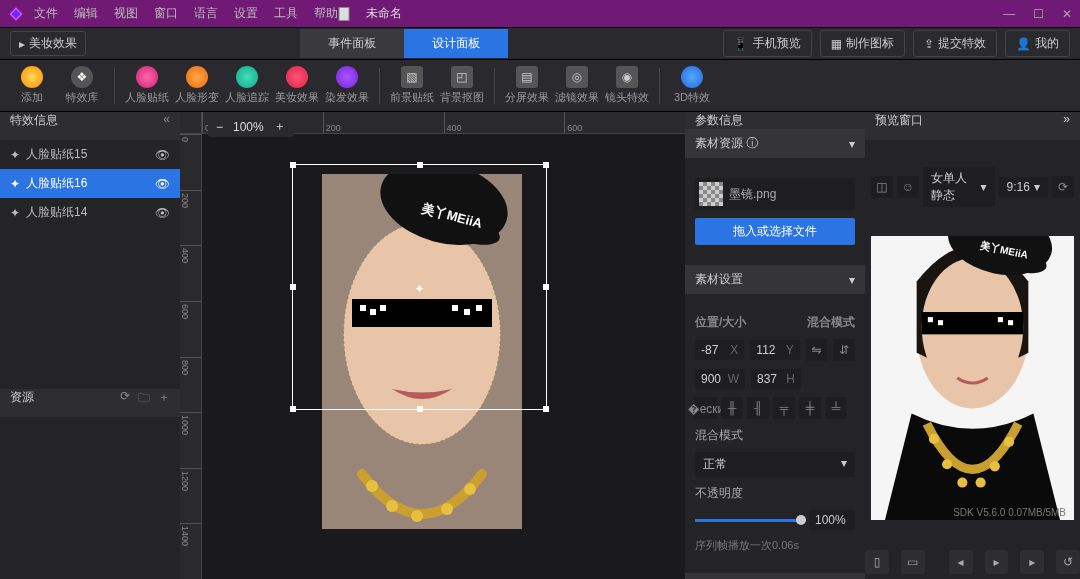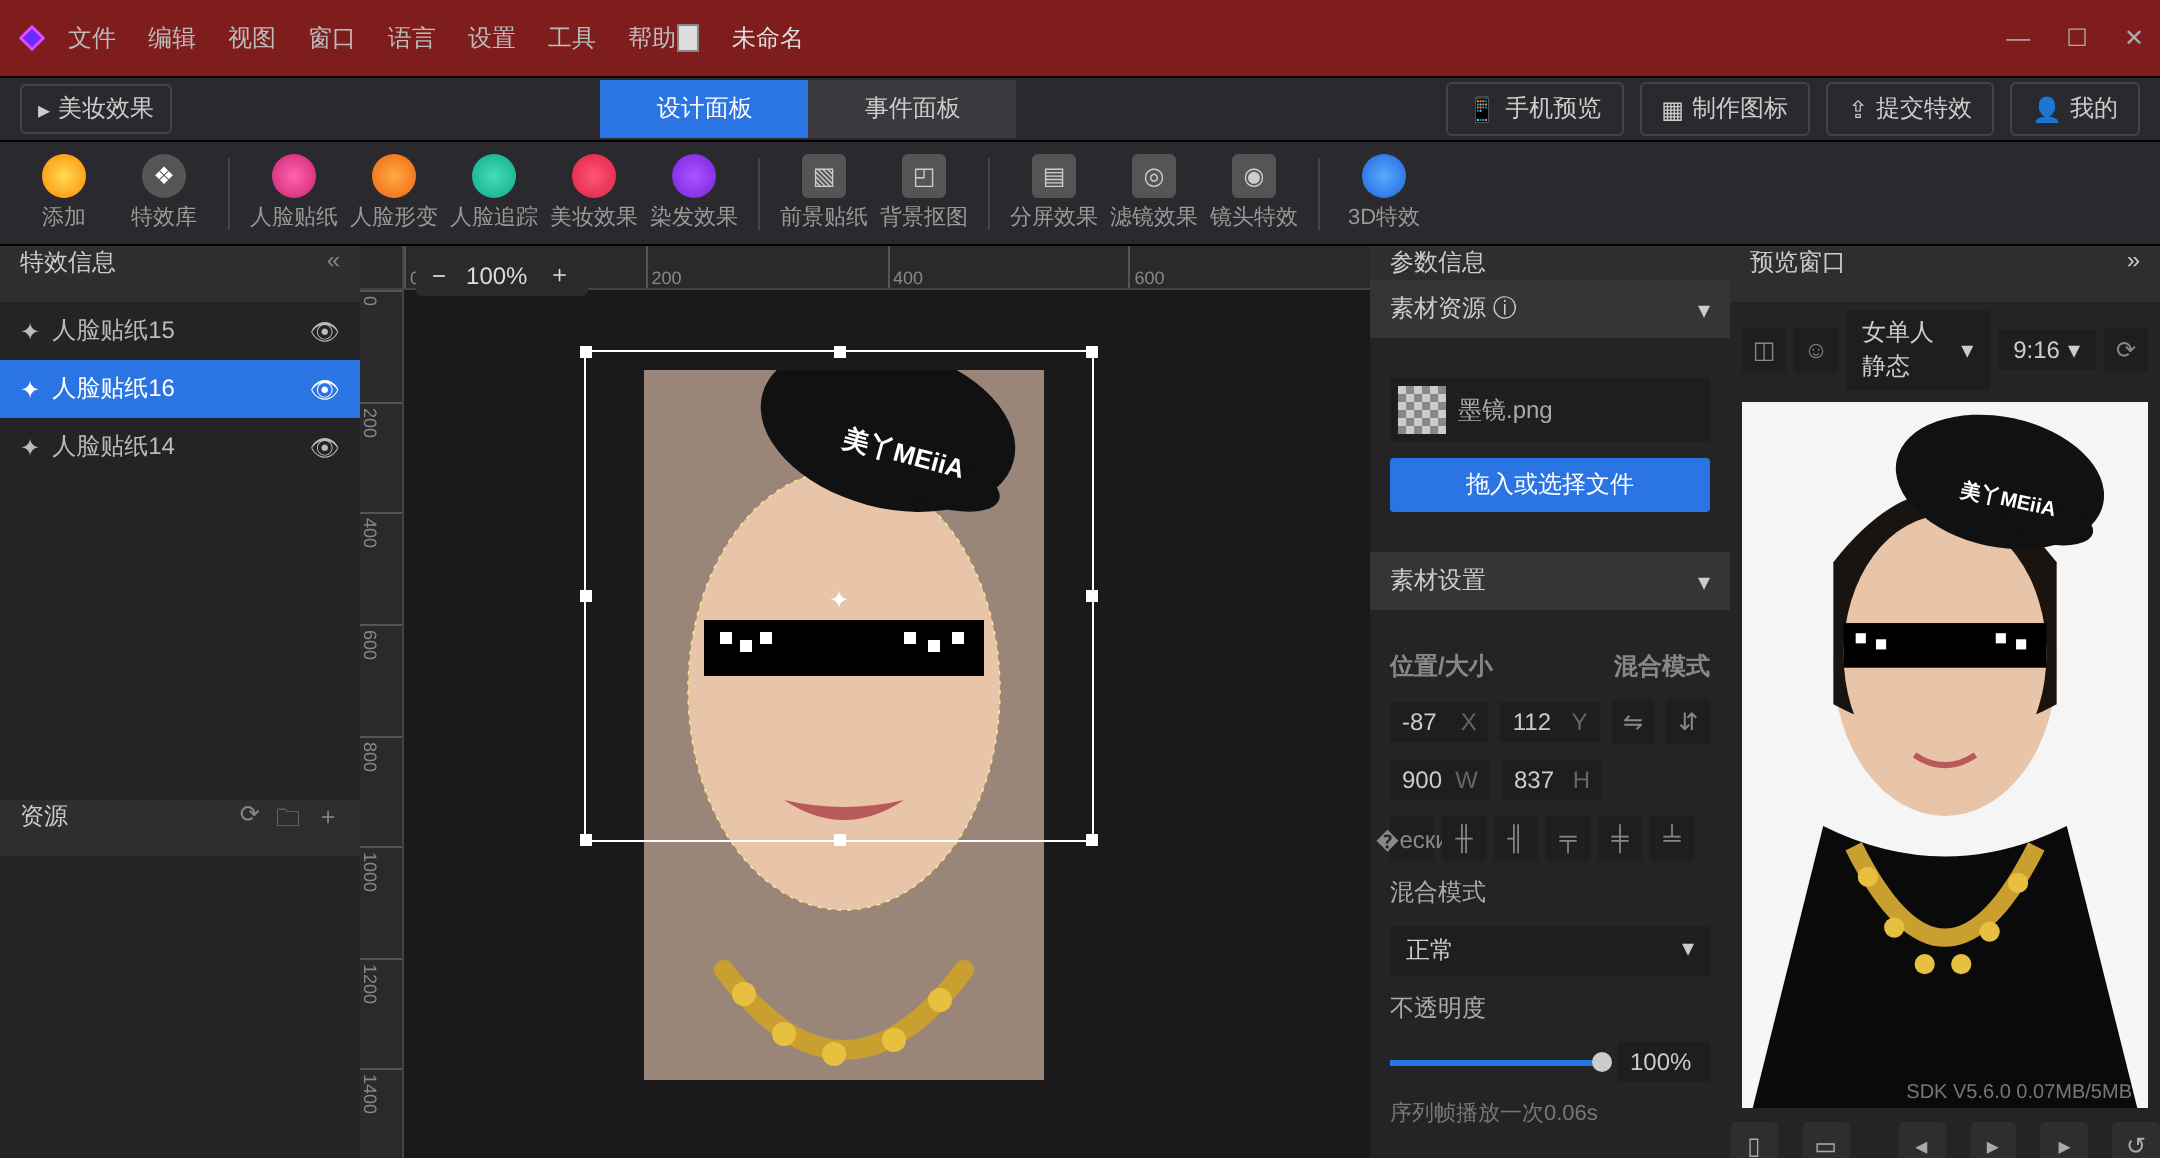--- a/index.html
+++ b/index.html
@@ -1,17 +1,17 @@
 <!DOCTYPE html>
 <html><head>
 <meta charset="utf-8">
 <style>
 * { margin: 0; padding: 0; box-sizing: border-box; font-family: "Microsoft YaHei", sans-serif; }
 body { background: #1a1a1c; color: #aaa; font-size: 12px; overflow: hidden; width: 1080px; height: 579px; }
-.titlebar { height: 39px; background: #7f1d1d; display: flex; align-items: center; padding: 0 8px; border-bottom: 1px solid #000; }
+.titlebar { height: 28px; background: #701a75; display: flex; align-items: center; padding: 0 8px; border-bottom: 1px solid #000; }
 .titlebar .logo { width: 16px; height: 16px; margin-right: 10px; }
 .titlebar .menu { display: flex; gap: 16px; color: #bbb; }
 .titlebar .menu span { cursor: pointer; }
 .titlebar .doc { flex: 1; text-align: center; color: #ddd; display: flex; align-items: center; justify-content: flex-start; gap: 16px; }
 .titlebar .win-controls { display: flex; gap: 18px; color: #aaa; }
 .topbar { height: 32px; background: #2a2a2e; display: flex; align-items: center; padding: 0 10px; border-bottom: 1px solid #000; }
 .topbar .online-btn { border: 1px solid #444; padding: 3px 8px; border-radius: 3px; color: #ccc; display: flex; align-items: center; gap: 4px; }
 .topbar .center-tabs { flex: 1; display: flex; justify-content: center; }
 .tab-pair { display: flex; }
 .tab-pair .tab { padding: 6px 28px; background: #3a3a3e; color: #ccc; cursor: pointer; }
@@ -53,21 +53,21 @@
 .row .lbl { color: #888; flex: 1; font-weight: bold; }
 .num-input { background: #1e1e20; color: #ccc; padding: 3px 6px; width: 50px; display: flex; justify-content: space-between; }
 .num-input .suffix { color: #666; }
 .align-row { display: flex; gap: 4px; }
 .align-btn { width: 22px; height: 22px; background: #1e1e20; display: flex; align-items: center; justify-content: center; color: #888; cursor: pointer; }
 .select { background: #1e1e20; padding: 4px 8px; display: flex; justify-content: space-between; color: #ccc; cursor: pointer; }
 .slider-row { display: flex; align-items: center; gap: 8px; }
 .slider { flex: 1; height: 3px; background: #444; position: relative; }
 .slider .fill { height: 100%; background: #2b74e4; }
 .slider .thumb { position: absolute; width: 10px; height: 10px; background: #ccc; border-radius: 50%; top: -4px; }
-.preview-panel { width: 215px; background: #242426; display: flex; flex-direction: column; }
+.preview-panel { width: 215px; background: #242426; display: flex; flex-direction: column; gap: 23px; }
 .preview-toolbar { display: flex; gap: 4px; padding: 4px 6px; align-items: center; }
 .preview-toolbar .sel { background: #1e1e20; padding: 3px 8px; display: flex; align-items: center; gap: 4px; color: #ccc; cursor: pointer; }
 .preview-toolbar .icon-btn { width: 22px; height: 22px; background: #1e1e20; display: flex; align-items: center; justify-content: center; color: #888; cursor: pointer; }
 .preview-img { flex: 1; margin: 2px 6px; background: #eee; position: relative; overflow: hidden; }
 .preview-status { text-align: right; font-size: 10px; color: #777; padding: 0 8px; position: absolute; bottom: 2px; right: 0; }
 .preview-controls { height: 34px; display: flex; align-items: center; justify-content: center; gap: 12px; }
 .preview-controls .pbtn { width: 24px; height: 24px; background: #2e2e30; display: flex; align-items: center; justify-content: center; border-radius: 3px; cursor: pointer; }
 .face-svg { position: absolute; }
 </style>
 </head>
@@ -101,22 +101,22 @@
   </div>
 </div>
 
 <div class="topbar">
   <div class="online-btn">
     <span>▸</span>
     <span>美妆效果</span>
   </div>
   <div class="center-tabs">
     <div class="tab-pair">
+      <div class="tab">事件面板</div>
       <div class="tab active">设计面板</div>
-      <div class="tab">事件面板</div>
     </div>
   </div>
   <div class="right-buttons">
     <div class="btn">
         <span>📱</span>
         <span>手机预览</span>
       </div>
     <div class="btn">
         <span>▦</span>
         <span>制作图标</span>

